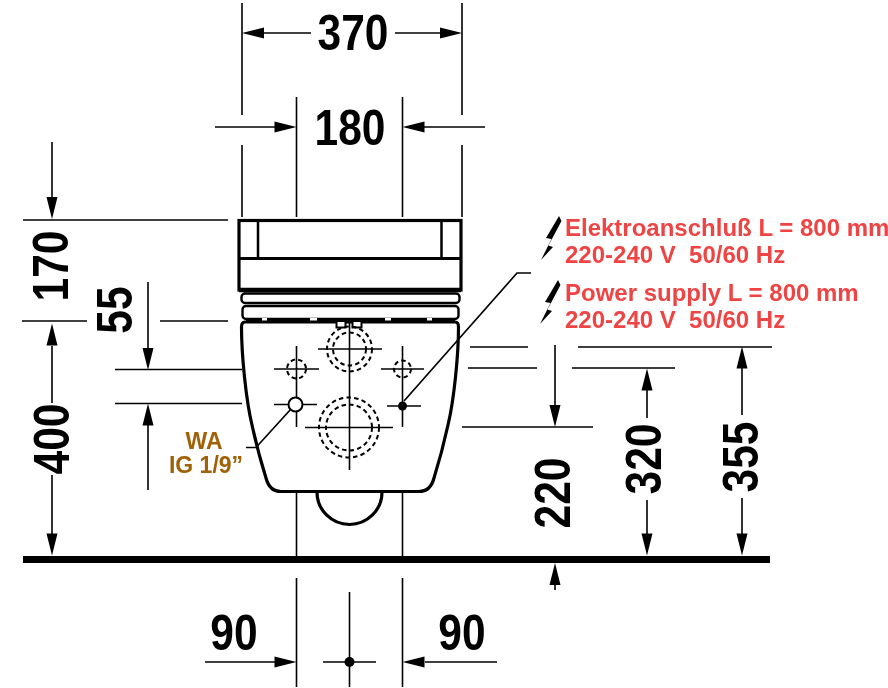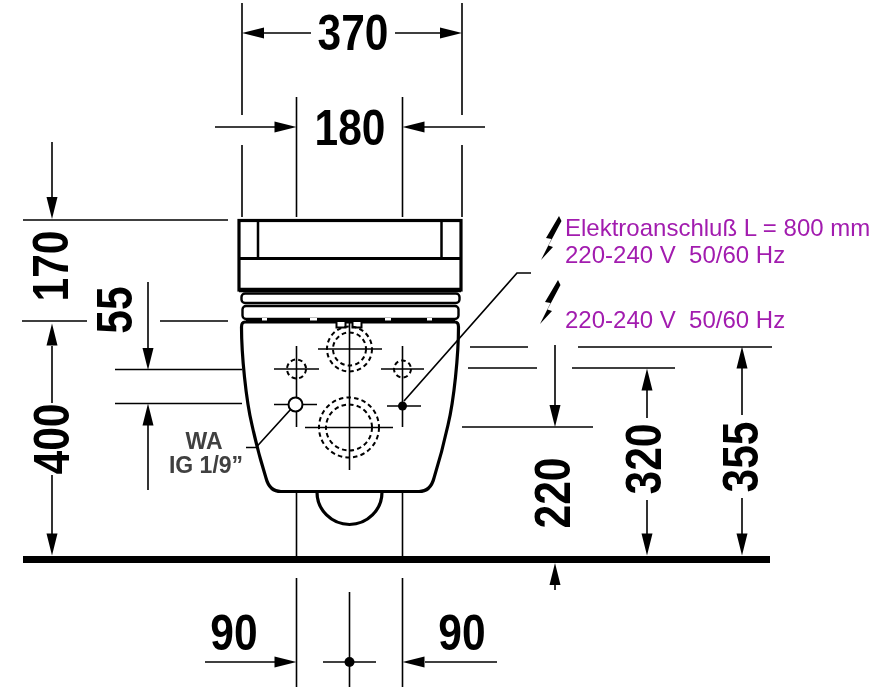--- a/index.html
+++ b/index.html
@@ -9,25 +9,25 @@
     overflow:hidden;
     margin-left:15px;
   }
   #drawing{position:absolute;left:0;top:0;}
   .dim{
     position:absolute;color:#000;font-weight:700;font-size:50px;line-height:1;
     transform:translate(-50%,-50%) scaleX(0.85);white-space:pre;
   }
   .dim.rot{transform:translate(-50%,-50%) rotate(-90deg) scaleX(0.85);}
   .note{
-    position:absolute;color:#a21caf;font-weight:400;font-size:24px;line-height:1.12;
+    position:absolute;color:#ef4444;font-weight:700;font-size:24px;line-height:1.12;
     white-space:pre;
   }
   .wa{
-    position:absolute;color:#404040;font-weight:700;font-size:23px;line-height:1;
+    position:absolute;color:#a16207;font-weight:700;font-size:23px;line-height:1;
     transform:translateX(-50%);white-space:pre;
   }
 </style>
 </head>
 <body>
 
 <div id="stage">
 
 <svg id="drawing" width="888" height="688" viewBox="0 0 888 688">
 
@@ -156,17 +156,18 @@
 <div class="dim rot" style="left:100px;top:310px;">55</div>
 <div class="dim rot" style="left:37px;top:439px;">400</div>
 <div class="dim rot" style="left:538px;top:493px;">220</div>
 <div class="dim rot" style="left:629px;top:459px;">320</div>
 <div class="dim rot" style="left:726px;top:457px;">355</div>
 <div class="dim" style="left:219px;top:633px;">90</div>
 <div class="dim" style="left:447px;top:633px;">90</div>
 
 <div class="note" style="left:550px;top:215px;">Elektroanschluß L = 800 mm</div>
 <div class="note" style="left:550px;top:242px;">220-240 V  50/60 Hz</div>
+<div class="note" style="left:550px;top:280px;">Power supply L = 800 mm</div>
 <div class="note" style="left:550px;top:307px;">220-240 V  50/60 Hz</div>
 <div class="wa" style="left:189px;top:430px;">WA</div>
 <div class="wa" style="left:191px;top:454px;">IG 1/9”</div>
 
 </div>
 
 </body></html>

